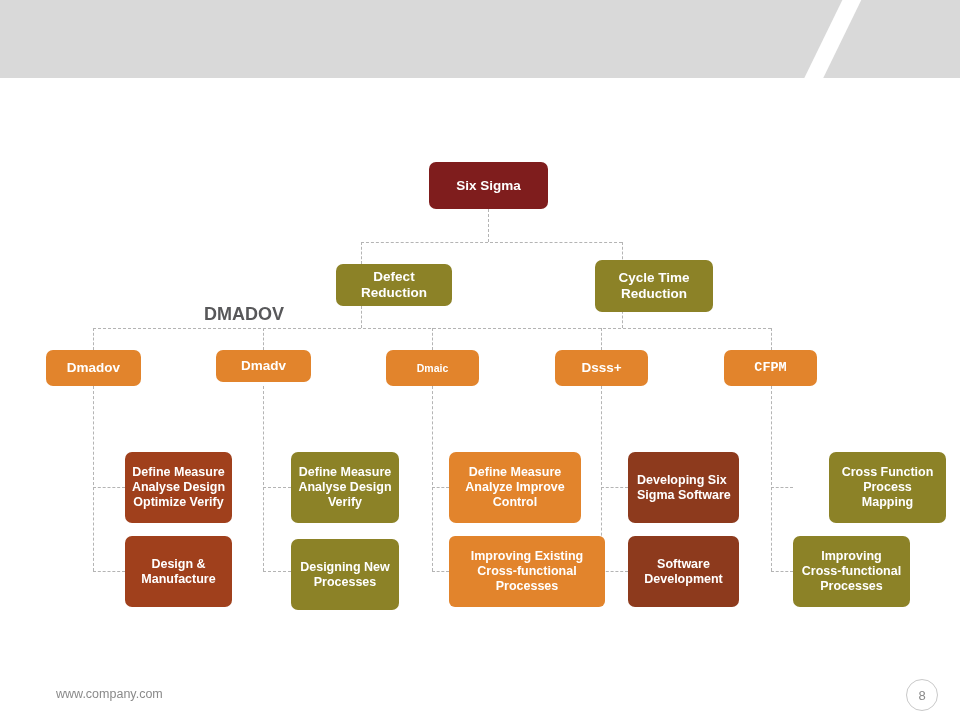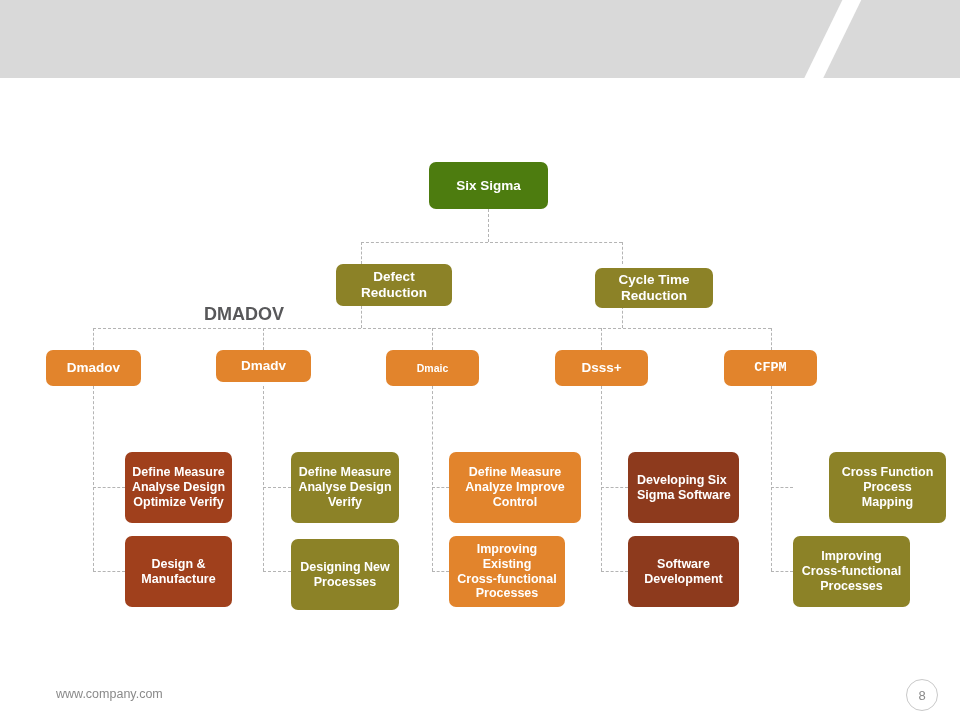--- a/index.html
+++ b/index.html
@@ -75,21 +75,21 @@
     text-align: center;
     line-height: 1.18;
     padding: 2px 5px;
   }
   .node-text {
     display: block;
     width: 100%;
     white-space: pre-line;
   }
 
-  .c-brown   { background: #4d7c0f; justify-content: center; }
+  .c-brown   { background: #7f1d1d; justify-content: center; }
   .c-olive   { background: #8c8227; }
   .c-orange  { background: #e2842c; }
   .c-brick   { background: #a0401c; }
   .c-darkbr  { background: #8d3a1d; }
 
   .t-root   { font-size: 13.5px; font-weight: bold; }
   .t-l2     { font-size: 13.5px; font-weight: bold; margin-left: 32px; }
   .t-l3     { font-size: 13.5px; font-weight: bold; }
   .t-l3-sm  { font-size: 10.5px; font-weight: bold; }
   .t-leaf   { font-size: 12.5px; font-weight: bold; }
@@ -174,21 +174,21 @@
   <div class="ln ln-h" style="left:771px; top:493px; width:22px;"></div>
 
   <div class="node c-brown t-root" style="left:429px; top:84px; width:119px; height:47px;">
     <span class="node-text">Six Sigma</span>
   </div>
 
   <div class="node c-olive t-l2" style="left:304px; top:186px; width:116px; height:42px;">
     <span class="node-text">Defect
 Reduction</span>
   </div>
-  <div class="node c-olive t-l2" style="left:563px; top:190px; width:118px; height:40px;">
+  <div class="node c-olive t-l2" style="left:563px; top:182px; width:118px; height:52px;">
     <span class="node-text">Cycle Time
 Reduction</span>
   </div>
 
   <div class="section-label" style="left:204px; top:226px;">DMADOV</div>
 
   <div class="node c-orange t-l3" style="left:46px; top:272px; width:95px; height:36px;">
     <span class="node-text">Dmadov</span>
   </div>
   <div class="node c-orange t-l3" style="left:216px; top:272px; width:95px; height:32px;">
@@ -222,21 +222,21 @@
   <div class="node c-olive t-leaf" style="left:291px; top:461px; width:108px; height:71px;">
     <span class="node-text">Designing New
 Processes</span>
   </div>
 
   <div class="node c-orange t-leaf" style="left:449px; top:374px; width:132px; height:71px;">
     <span class="node-text">Define Measure
 Analyze Improve
 Control</span>
   </div>
-  <div class="node c-orange t-leaf" style="left:449px; top:458px; width:116px; height:71px;">
+  <div class="node c-orange t-leaf" style="left:449px; top:458px; width:156px; height:71px;border-radius:6px;">
     <span class="node-text">Improving Existing
 Cross-functional
 Processes</span>
   </div>
 
   <div class="node c-darkbr t-leaf align-left" style="left:628px; top:374px; width:111px; height:71px;justify-content:flex-end;">
     <span class="node-text">Developing Six
 Sigma Software</span>
   </div>
   <div class="node c-darkbr t-leaf" style="left:628px; top:458px; width:111px; height:71px;">

